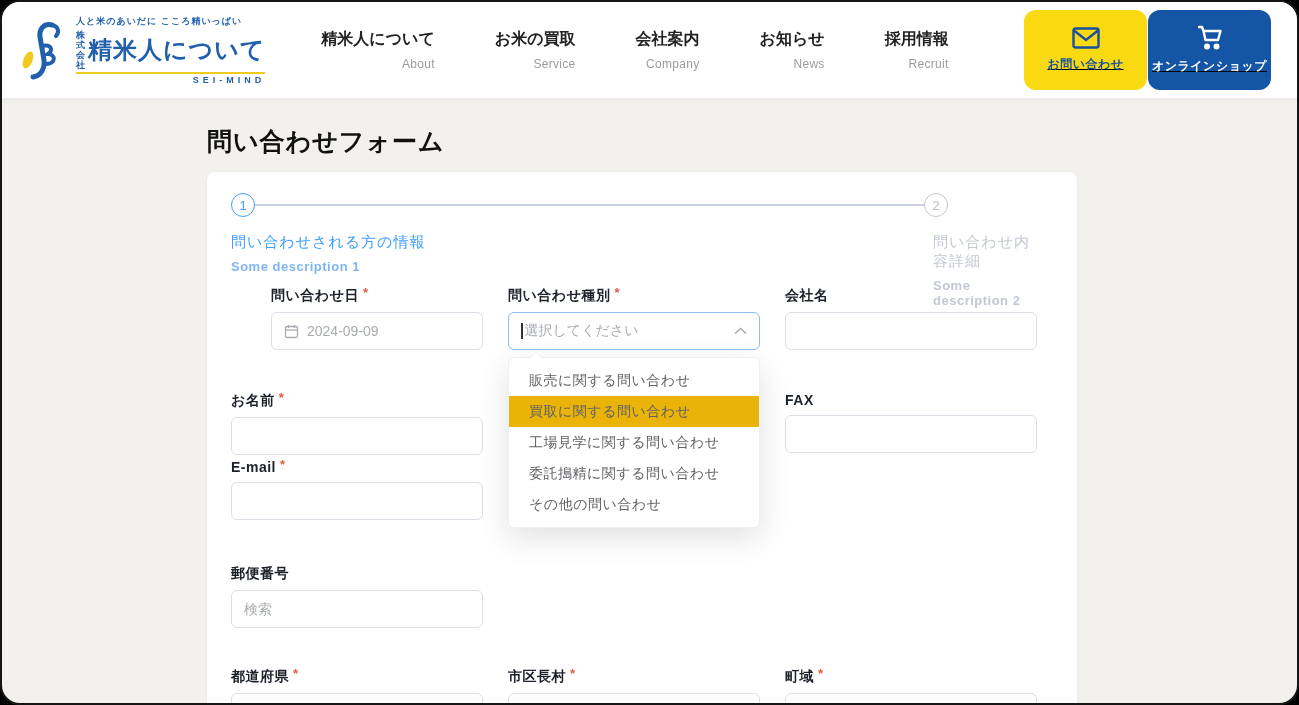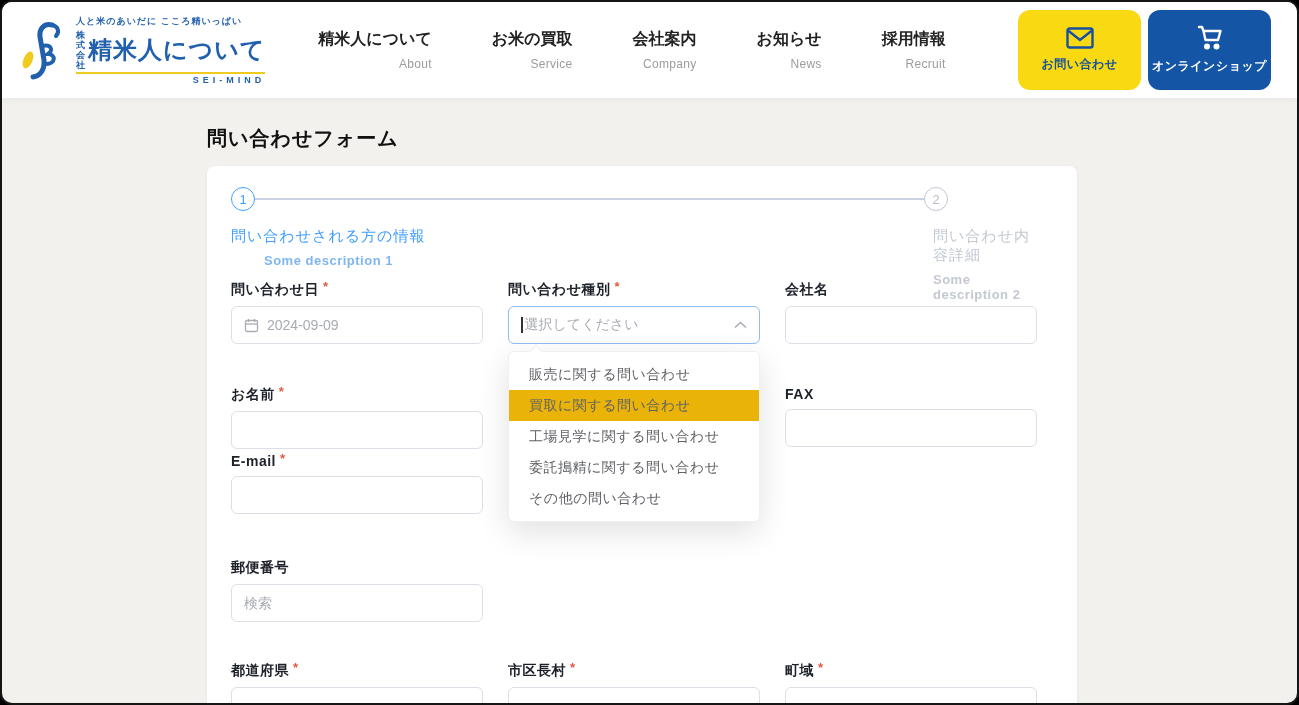--- a/index.html
+++ b/index.html
@@ -1,61 +1,61 @@
 <!DOCTYPE html>
 <html><head>
 <meta charset="utf-8">
 <style>
   * { margin:0; padding:0; box-sizing:border-box; }
   html,body { background:#000; }
   body { width:1299px; height:705px; font-family:"Liberation Sans","DejaVu Sans",sans-serif; }
-  .viewport { width:1299px; height:705px; background:#f3f1ee; border:2px solid #161616; border-radius:12px; overflow:hidden; display:flex; flex-direction:column; }
+  .viewport { width:1299px; height:705px; background:#f3f1ee; border:2px solid #161616; border-radius:20px; overflow:hidden; display:flex; flex-direction:column; }
 
   
   .header { height:97px; background:#fff; display:flex; align-items:center; padding:0 14px 0 16px; border-bottom:1px solid #ececec; box-shadow:0 1px 5px rgba(0,0,0,.05); flex:none; }
   .logo { display:flex; align-items:center; width:238px; flex:none; cursor:pointer; }
   .logo-mark { flex:none; margin-right:4px; }
   .logo-text { display:flex; flex-direction:column; }
   .logo-tagline { font-size:9px; font-weight:bold; color:#2160ac; letter-spacing:1px; margin-bottom:2px; white-space:nowrap; }
   .logo-main { display:flex; align-items:center; border-bottom:2px solid #eecb1d; padding-bottom:2px; }
   .logo-prefix { font-size:9px; font-weight:bold; color:#2160ac; line-height:10px; margin-right:3px; white-space:pre-line; }
   .logo-name { font-size:24px; font-weight:bold; color:#2160ac; letter-spacing:1px; white-space:nowrap; }
   .logo-sub { font-size:9px; font-weight:bold; color:#2160ac; letter-spacing:4px; align-self:flex-end; margin-top:1px; }
 
   .nav { flex:1; display:flex; justify-content:center; gap:60px; margin-right:10px; }
   .nav-item { text-align:right; cursor:pointer; }
   .nav-item .jp { font-size:16px; font-weight:bold; color:#222; white-space:nowrap; }
   .nav-item .en { font-size:12px; color:#9b9b9b; margin-top:7px; letter-spacing:.3px; }
 
-  .header-buttons { display:flex; gap:7px; flex:none; margin-right:12px; }
+  .header-buttons { display:flex; gap:1px; flex:none; margin-right:12px;text-decoration:underline; }
   .hbtn { width:123px; height:80px; border-radius:12px; border:none; display:flex; flex-direction:column; align-items:center; justify-content:center; gap:7px; cursor:pointer; font-family:inherit; }
   .hbtn .lbl { font-size:12px; font-weight:bold; letter-spacing:.5px; }
   .hbtn-contact { background:#f8d912; color:#17509e; }
   .hbtn-shop { background:#1456a5; color:#fff; }
 
   
   .main { flex:1; padding:26px 0 0 205px; overflow:hidden; }
-  .page-title { font-size:20px; font-weight:bold; color:#111; margin-bottom:14px; letter-spacing:1px; }
+  .page-title { font-size:25px; font-weight:bold; color:#111; margin-bottom:14px; letter-spacing:1px; }
 
   .card { width:870px; background:#fff; border-radius:8px; box-shadow:0 1px 4px rgba(0,0,0,.05); padding:21px 41px 40px 24px; min-height:560px; position:relative; }
 
   
   .stepper { position:relative; margin-bottom:16px; }
   .stepper-row { display:flex; align-items:center; }
   .step-circle { width:24px; height:24px; border-radius:50%; border:1.5px solid; display:flex; align-items:center; justify-content:center; font-size:13px; flex:none; background:#fff; }
   .step-circle.active { border-color:#409eff; color:#409eff; }
   .step-circle.inactive { border-color:#c0c6d1; color:#b9bfca; }
   .step-line { flex:1; height:2px; background:#c9d1e2; margin-right:0; }
   .step-tail { width:88px; flex:none; }
   .step-labels { position:relative; margin-top:8px; height:46px; }
   .step-label-group { position:absolute; top:8px; }
   .step-title { font-size:15px; letter-spacing:1px; }
   .step-desc { font-size:13px; font-weight:bold; margin-top:7px; letter-spacing:.5px; }
   .sl-active .step-title { color:#409eff; }
-  .sl-active .step-desc { color:#7fb6f2;margin-left:33px; }
+  .sl-active .step-desc { color:#7fb6f2; }
   .sl-inactive .step-title { color:#c3c8d2; }
   .sl-inactive .step-desc { color:#c3c8d2; }
 
   
   .form-grid { display:grid; grid-template-columns:252px 252px 252px; column-gap:25px; grid-template-rows:105px 67px 106px 103px auto; }
   .field { position:relative; }
   .field-label { font-size:14px; font-weight:bold; color:#1d2129; margin-bottom:7px; display:flex; align-items:flex-start; gap:4px; letter-spacing:.5px; }
   .req { color:#e25840; font-size:13px; line-height:12px; }
   .tbox { width:100%; height:38px; border:1px solid #dcdfe6; border-radius:6px; background:#fff; font-size:14px; color:#606266; padding:0 12px; outline:none; font-family:inherit; }
   .tbox::placeholder { color:#a8abb2; }
@@ -156,21 +156,21 @@
           </div>
           <div class="step-label-group sl-inactive" style="left:702px;">
             <div class="step-title">問い合わせ内容詳細</div>
             <div class="step-desc">Some description 2</div>
           </div>
         </div>
       </div>
 
       <div class="form-grid">
 
-        <div class="field" style="grid-row:1; grid-column:1;">
+        <div class="field" style="grid-row:1; grid-column:1;margin-left:40px;">
           <div class="field-label">
             <span>問い合わせ日</span>
             <span class="req">*</span>
           </div>
           <div class="tbox combo">
             <span class="icon-gray">
               <svg width="15" height="15" viewBox="0 0 15 15" fill="none" stroke="#a8abb2" stroke-width="1.3">
                 <rect x="1.5" y="2.5" width="12" height="11" rx="1.5"></rect>
                 <line x1="1.5" y1="6" x2="13.5" y2="6"></line>
                 <line x1="4.5" y1="1" x2="4.5" y2="4"></line>

